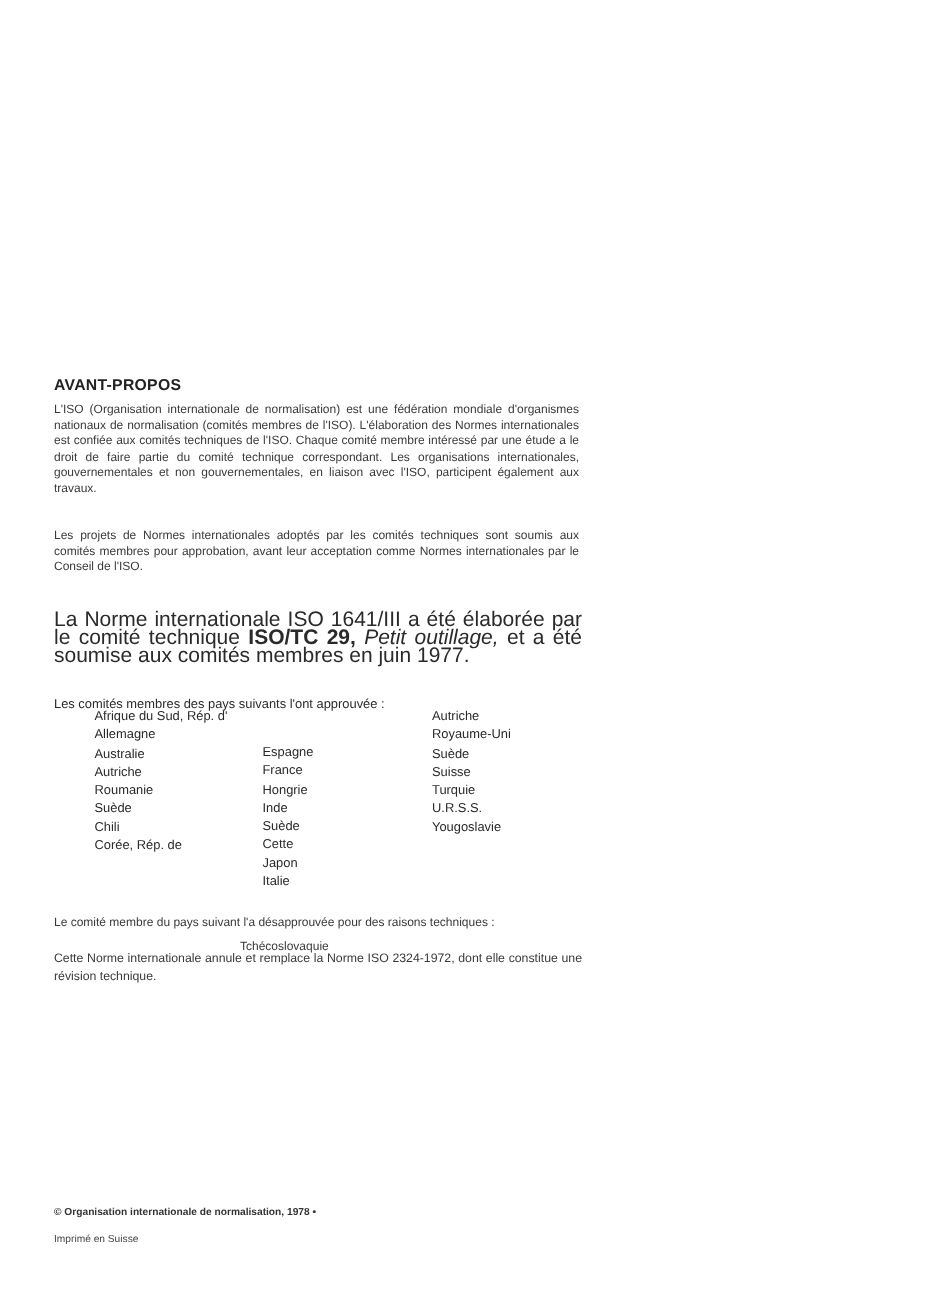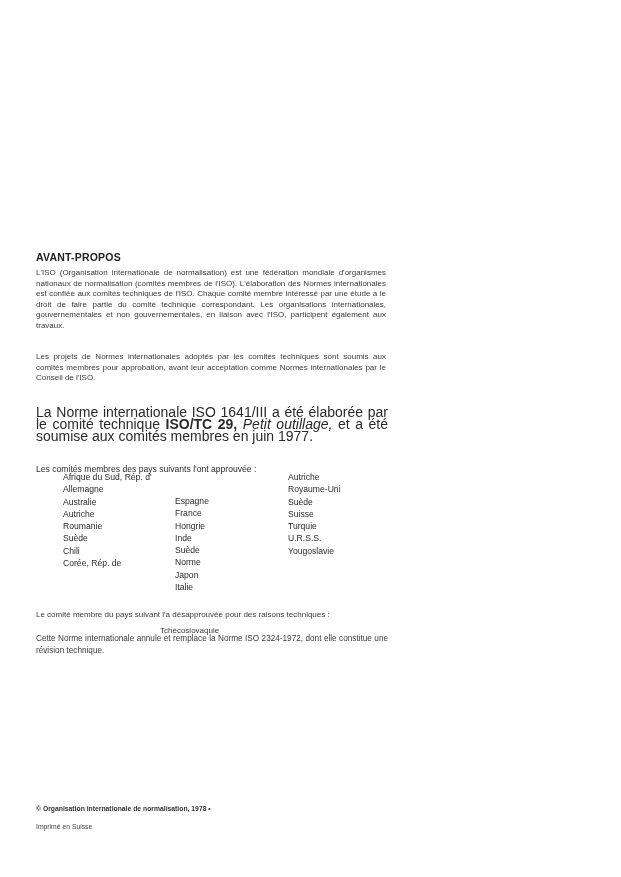--- a/index.html
+++ b/index.html
@@ -45,21 +45,21 @@
   <div>Chili</div>
   <div>Corée, Rép. de</div>
 </div>
 
 <div class="abs col" style="left:175px; top:471px;margin-top:24px;">
   <div>Espagne</div>
   <div>France</div>
   <div>Hongrie</div>
   <div>Inde</div>
   <div>Suède</div>
-  <div>Norme</div>
+  <div>Cette</div>
   <div>Japon</div>
   <div>Italie</div>
 </div>
 
 <div class="abs col" style="left:288px; top:471px;">
   <div>Autriche</div>
   <div>Royaume-Uni</div>
   <div>Suède</div>
   <div>Suisse</div>
   <div>Turquie</div>

